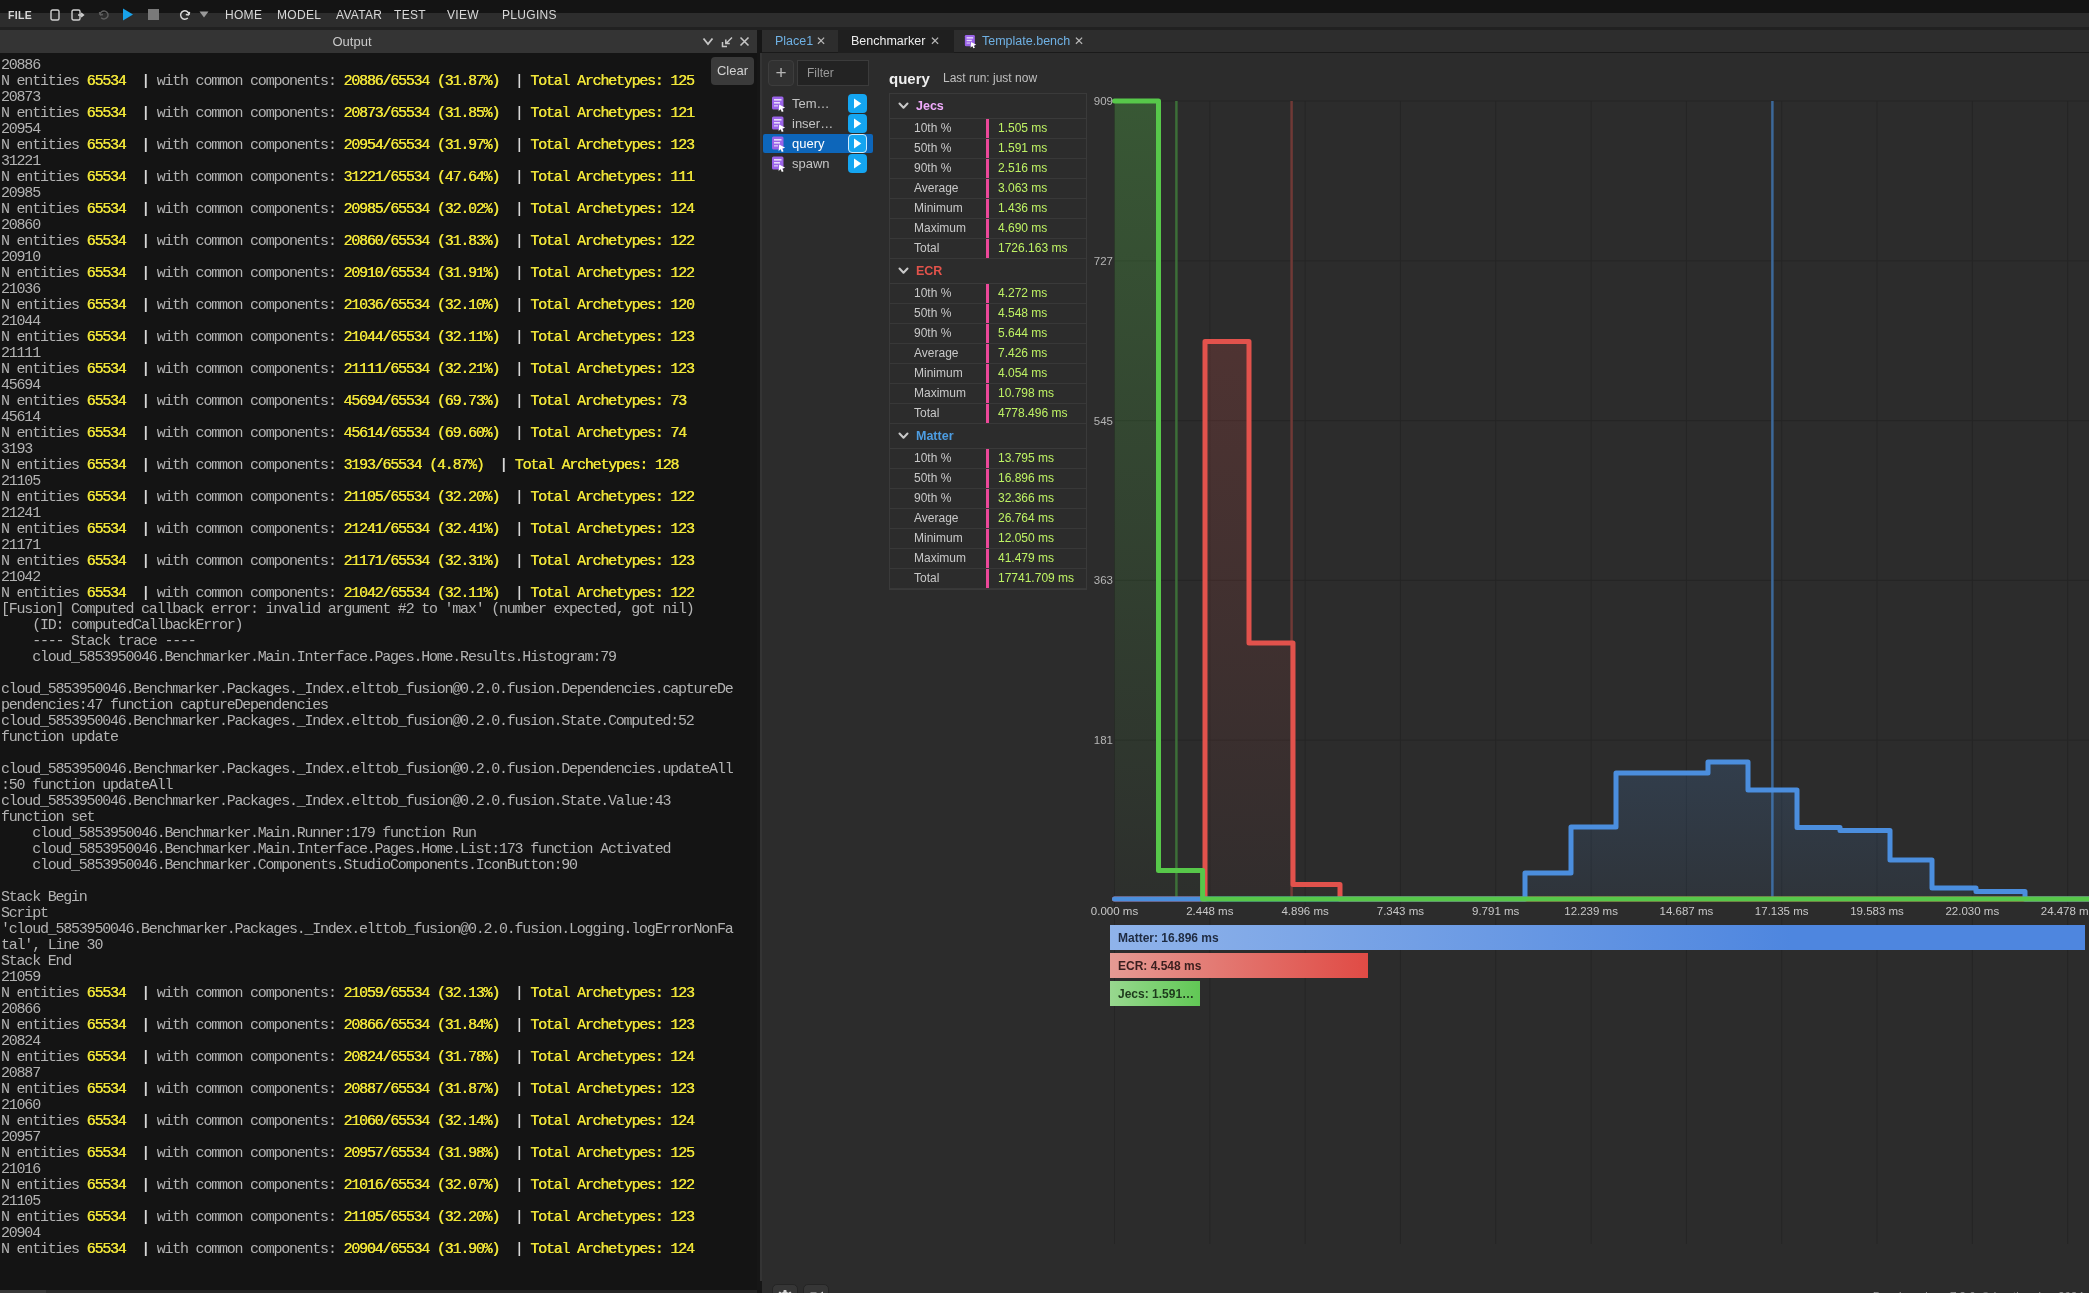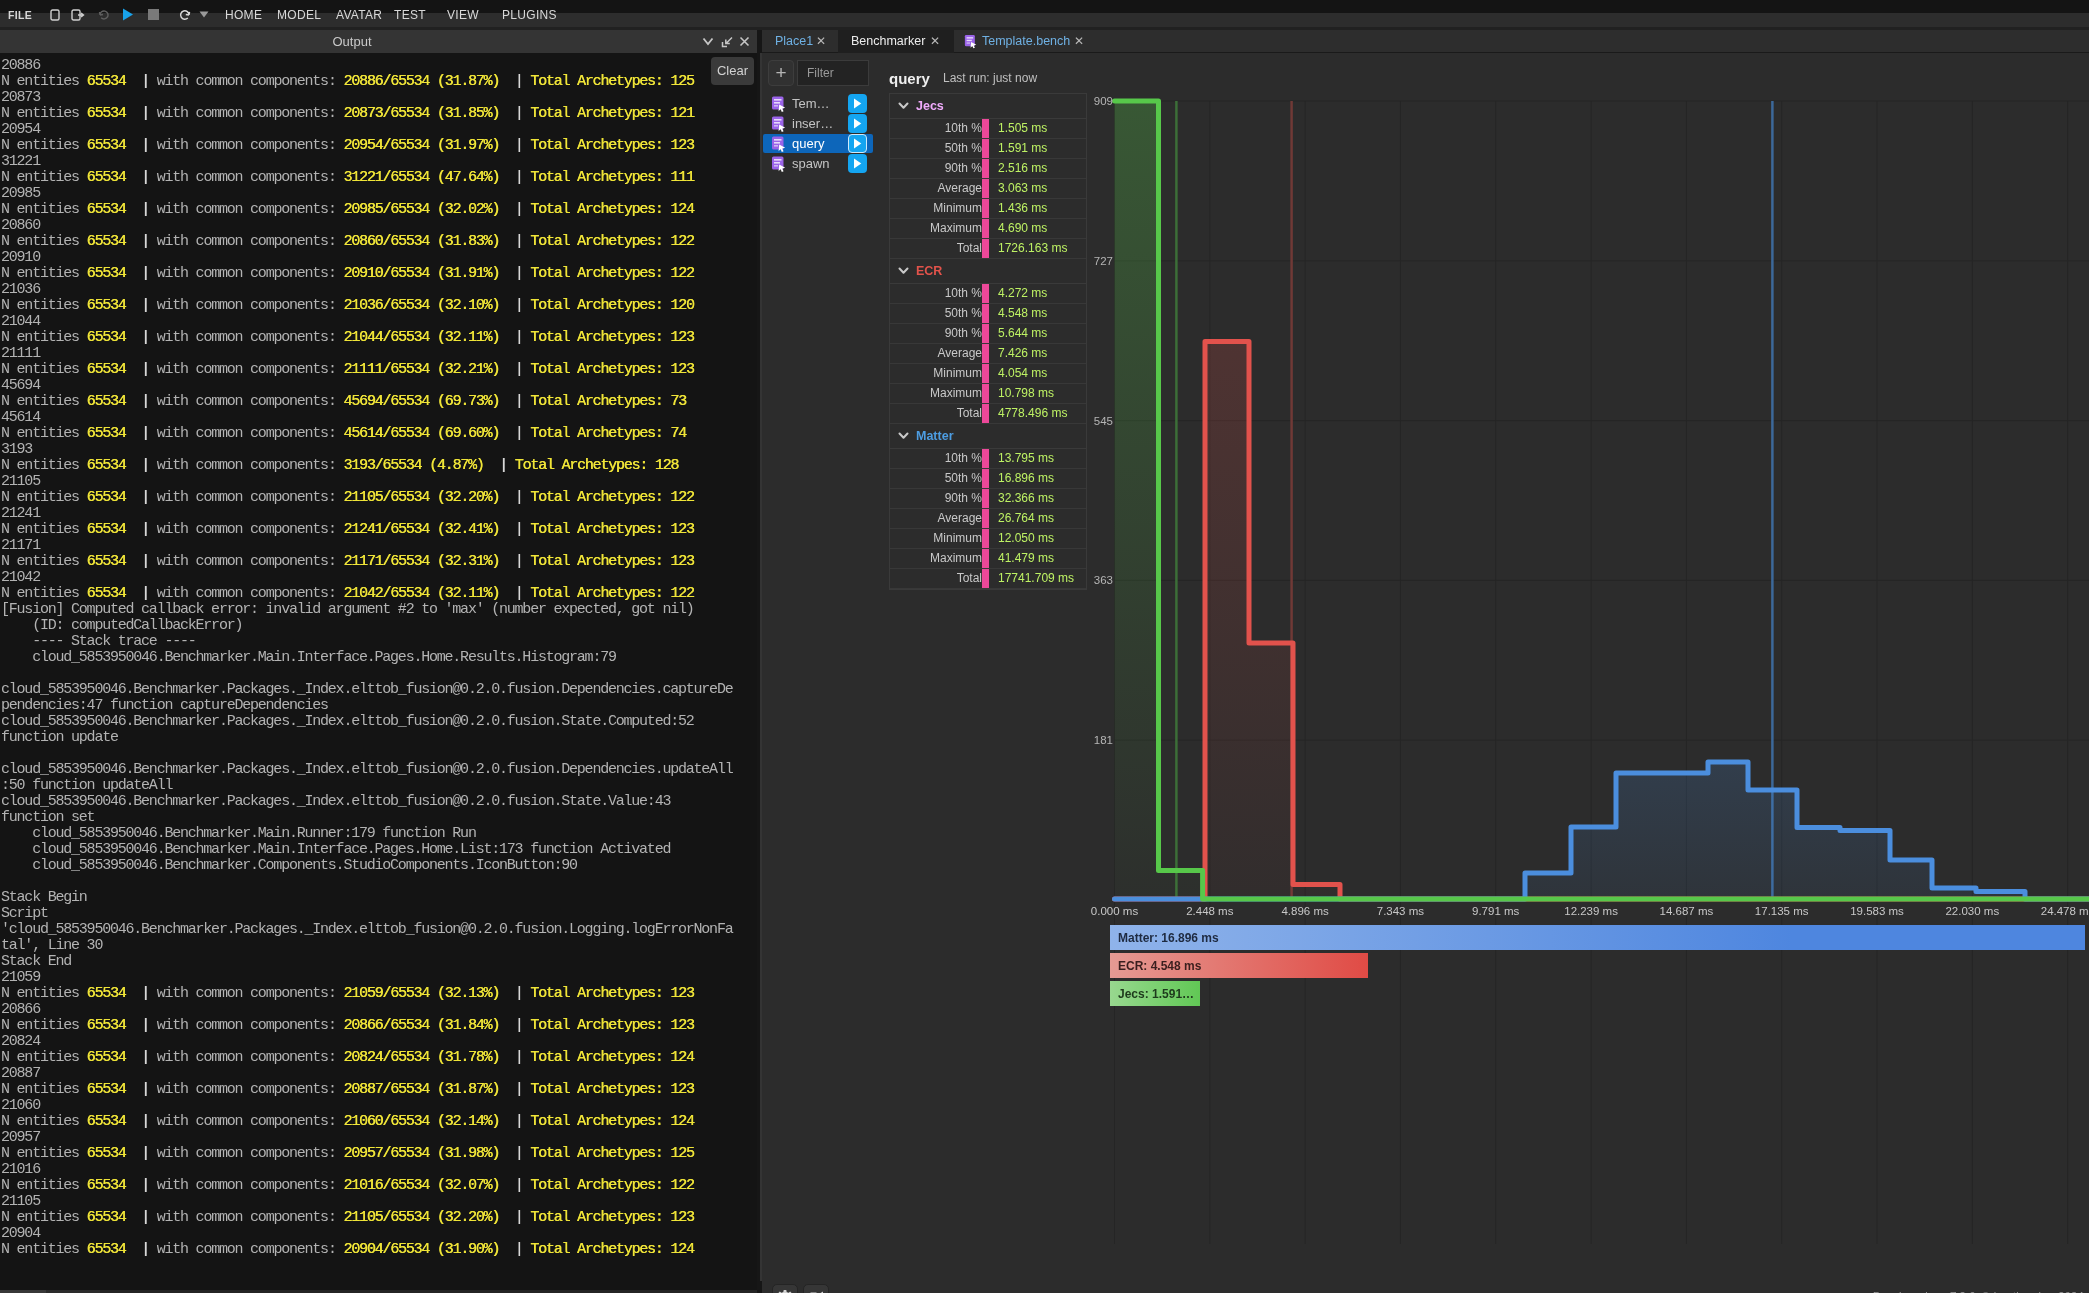--- a/index.html
+++ b/index.html
@@ -39,21 +39,21 @@
 .lrow .lname { position:absolute; left:29px; top:0; line-height:19px; font-size:13px; color:#c4c4c4; }
 .lrow.sel { background:#0d66ba; border-radius:2px; }
 .lrow.sel .lname { color:#ffffff; }
 .pbtn { position:absolute; right:6px; top:0px; width:19px; height:19px; background:#14a5f1; border-radius:4px; display:flex; align-items:center; justify-content:center; }
 
 #qtitle { left:127px; top:17px; font-size:15px; font-weight:bold; color:#efefef; }
 #qlast { left:181px; top:18px; font-size:12px; color:#c0c0c0; }
 #stable { left:127px; top:40px; width:198px; border:1px solid #3a3a3a; }
 .shead { height:25px; border-bottom:1px solid #3a3a3a; display:flex; align-items:center; font-size:12.5px; font-weight:bold; }
 .srow { height:20px; border-bottom:1px solid #383838; display:flex; }
-.sl { width:99px; padding-left:24px; border-right:7px solid #ec4899; font-size:12px; color:#c9c9c9; line-height:19px;text-align:right; }
+.sl { width:99px; padding-left:24px; border-right:3px solid #ec4899; font-size:12px; color:#c9c9c9; line-height:19px; }
 .sv { padding-left:9px; font-size:12px; color:#bef264; line-height:19px; }
 
 #chart { position:absolute; left:325px; top:0; }
 .ylab { font-size:11.5px; fill:#b5b5b5; font-family:"Liberation Sans",sans-serif; }
 .xlab { font-size:11.5px; fill:#c8c8c8; font-family:"Liberation Sans",sans-serif; }
 .leg { font-size:12px; font-weight:bold; font-family:"Liberation Sans",sans-serif; }
 
 #copyright { right:6px; top:1237px; font-size:11.5px; font-style:italic; color:#9a9a9a; }
 </style></head>
 <body>

